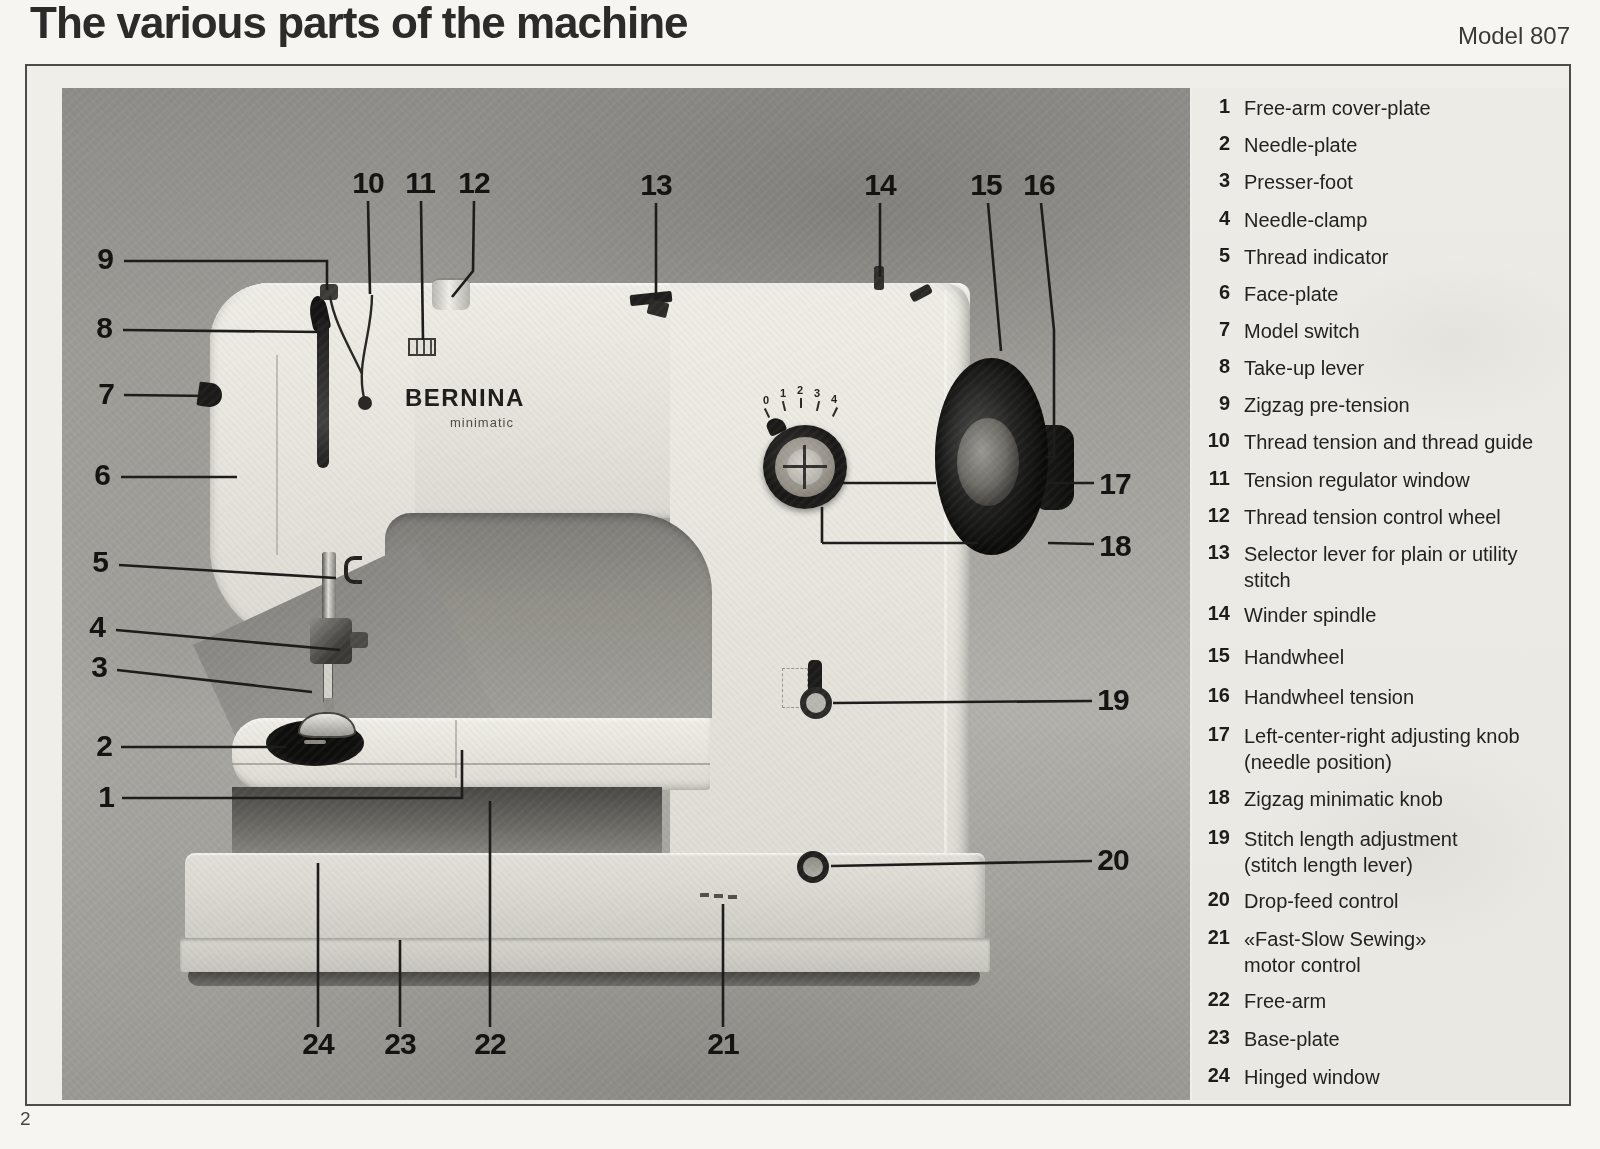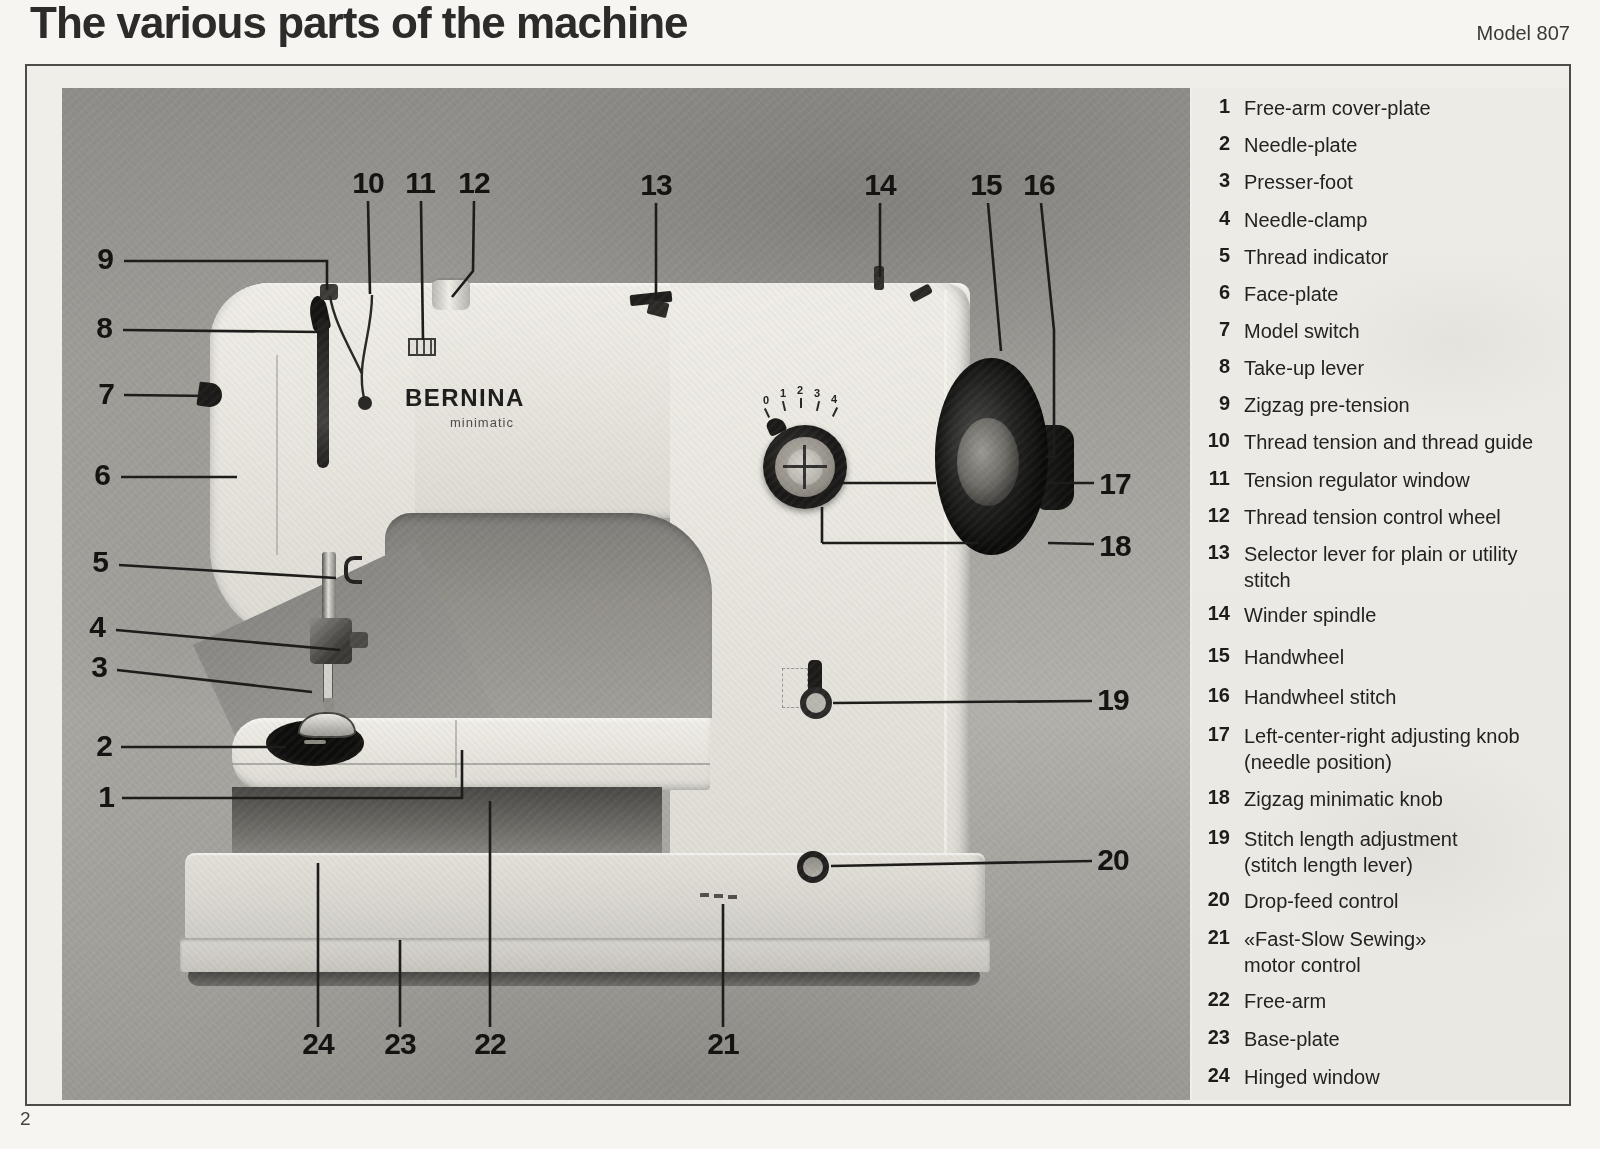--- a/index.html
+++ b/index.html
@@ -8,21 +8,21 @@
     background:#f6f5f2;
     font-family:"Liberation Sans","DejaVu Sans",sans-serif;
     -webkit-font-smoothing:antialiased;
   }
   #page-title{
     position:absolute;left:30px;top:-2px;
     font-size:44px;font-weight:700;letter-spacing:-1px;color:#2c2b29;
   }
   #model-label{
     position:absolute;right:30px;top:22px;
-    font-size:20px;color:#3a3936;
+    font-size:24px;color:#3a3936;
   }
   #page-number{
     position:absolute;left:20px;top:1108px;
     font-size:19px;color:#48463f;
   }
   #frame{
     position:absolute;left:25px;top:64px;width:1546px;height:1042px;
     border:2px solid #4d4c49;background:#efeee9;box-sizing:border-box;
   }
   
@@ -303,21 +303,21 @@
     <div class="legend-item" style="top: 514px;">
       <span class="legend-num">14</span>
       <span class="legend-text">Winder spindle</span>
     </div>
     <div class="legend-item" style="top: 556px;">
       <span class="legend-num">15</span>
       <span class="legend-text">Handwheel</span>
     </div>
     <div class="legend-item" style="top: 596px;">
       <span class="legend-num">16</span>
-      <span class="legend-text">Handwheel stitch</span>
+      <span class="legend-text">Handwheel tension</span>
     </div>
     <div class="legend-item" style="top: 635px;">
       <span class="legend-num">17</span>
       <span class="legend-text">Left-center-right adjusting knob<br>(needle position)</span>
     </div>
     <div class="legend-item" style="top: 698px;">
       <span class="legend-num">18</span>
       <span class="legend-text">Zigzag minimatic knob</span>
     </div>
     <div class="legend-item" style="top: 738px;">

